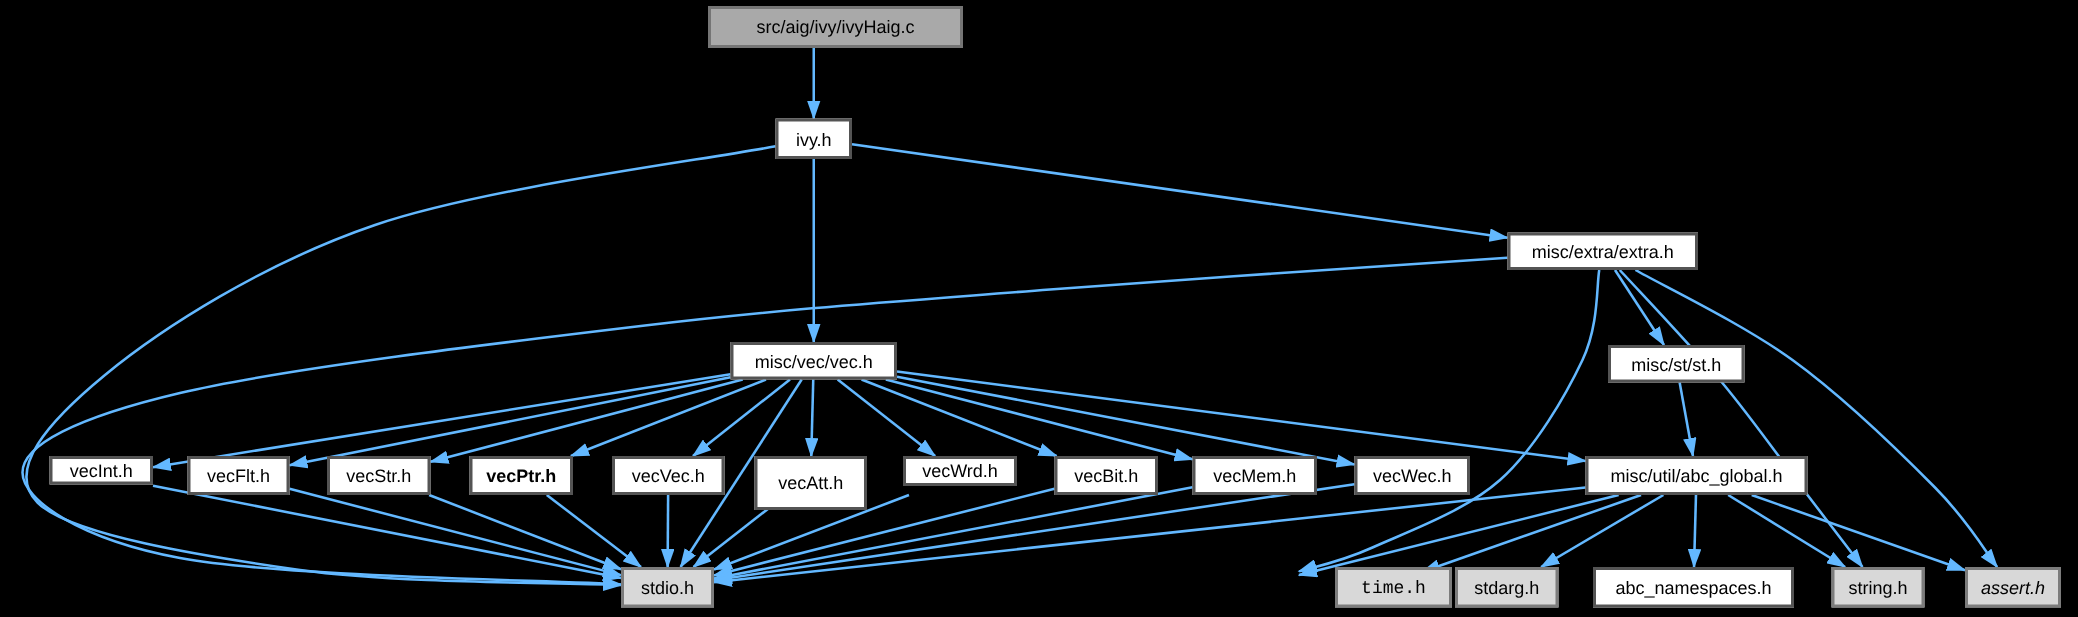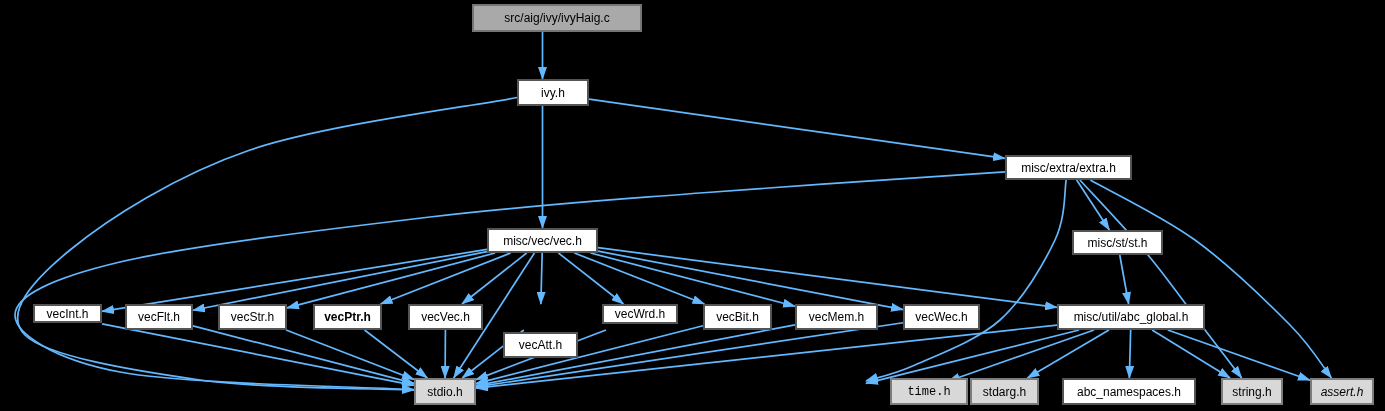--- a/index.html
+++ b/index.html
@@ -89,21 +89,21 @@
         <path d="M1108.9261744966443,330 L1027.4228187919464,378" class="edge" marker-end="url(#arrow)"></path>
         <path d="M1130.6510067114093,330 L1129.3624161073826,378" class="edge" marker-end="url(#arrow)"></path>
         <path d="M1152.1140939597315,330 L1230.0738255033557,378" class="edge" marker-end="url(#arrow)"></path>
         <path d="M1167.8187919463087,330 L1310,380.20142180094786" class="edge" marker-end="url(#arrow)"></path>
       </g>
   </svg>
   <div id="nodes">
       <div class="node k-main" style="left: 472px; top: 4px; width: 170px; height: 28px;">
         <span>src/aig/ivy/ivyHaig.c</span>
       </div>
-      <div class="node k-file" style="left: 517px; top: 79px; width: 72px; height: 27px; align-items: center;">
+      <div class="node k-file" style="left: 517px; top: 79px; width: 51px; height: 27px; align-items: center;">
         <span>ivy.h</span>
       </div>
       <div class="node k-file" style="left: 1005px; top: 155px; width: 127px; height: 25px;">
         <span>misc/extra/extra.h</span>
       </div>
       <div class="node k-file" style="left: 487px; top: 228px; width: 111px; height: 25px; justify-content: center;">
         <span>misc/vec/vec.h</span>
       </div>
       <div class="node k-file" style="left: 1072px; top: 230px; width: 91px; height: 25px;">
         <span>misc/st/st.h</span>
@@ -116,21 +116,21 @@
       </div>
       <div class="node k-file" style="left: 218px; top: 304px; width: 69px; height: 26px;">
         <span>vecStr.h</span>
       </div>
       <div class="node k-file" style="left: 313px; top: 304px; width: 69px; height: 26px; font-weight: bold;">
         <span>vecPtr.h</span>
       </div>
       <div class="node k-file" style="left: 408px; top: 304px; width: 75px; height: 26px;">
         <span>vecVec.h</span>
       </div>
-      <div class="node k-file" style="left: 503px; top: 304px; width: 75px; height: 26px; margin-top: 28px;">
+      <div class="node k-file" style="left: 503px; top: 304px; width: 75px; height: 36px;">
         <span>vecAtt.h</span>
       </div>
       <div class="node k-file" style="left: 602px; top: 304px; width: 76px; height: 20px; text-align: right;">
         <span>vecWrd.h</span>
       </div>
       <div class="node k-file" style="left: 703px; top: 304px; width: 69px; height: 26px;">
         <span>vecBit.h</span>
       </div>
       <div class="node k-file" style="left: 795px; top: 304px; width: 83px; height: 26px;">
         <span>vecMem.h</span>

